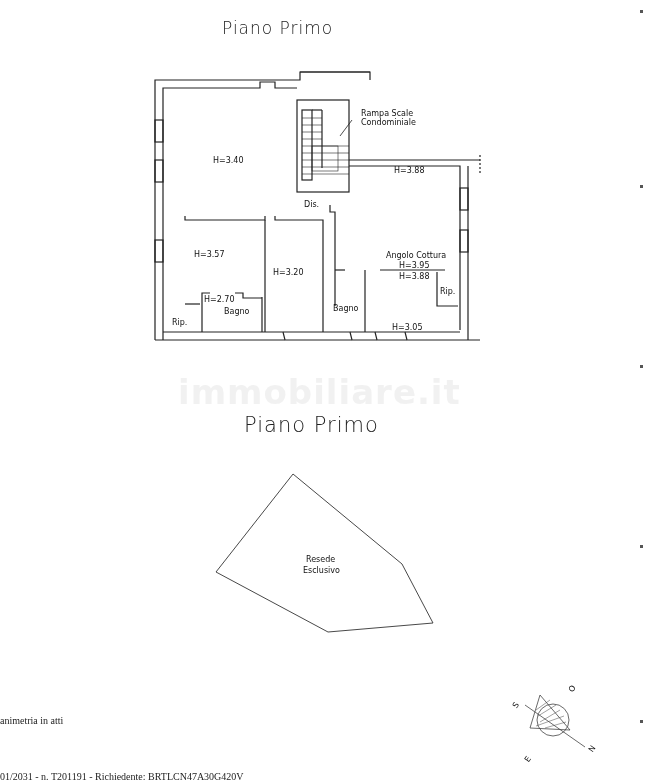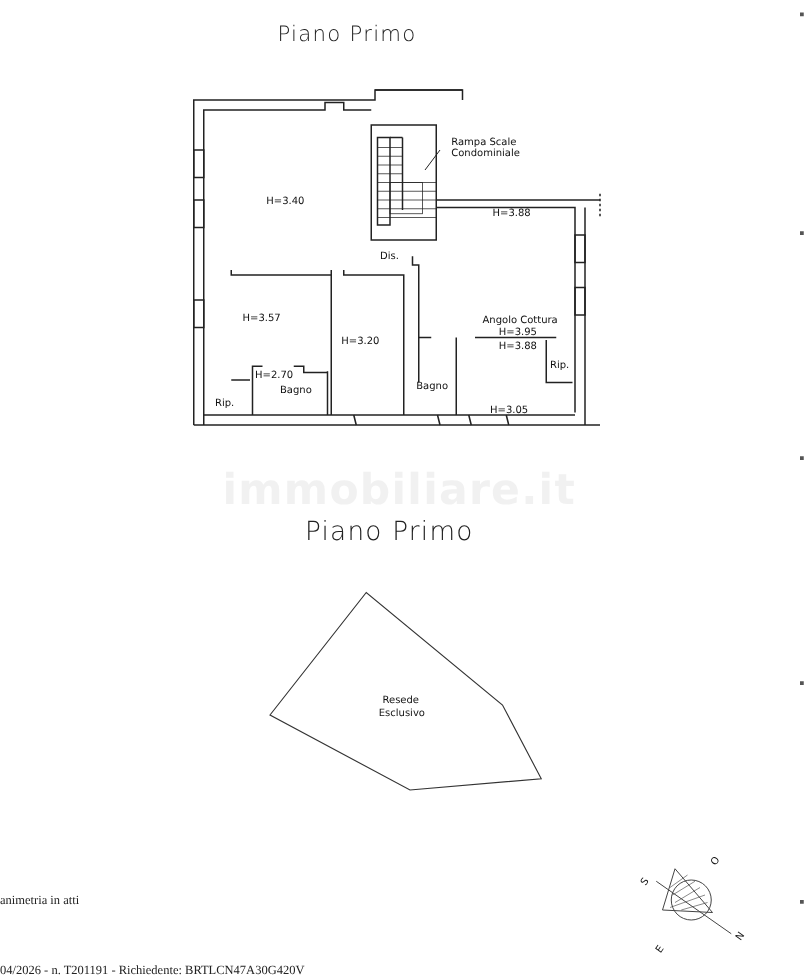--- a/index.html
+++ b/index.html
@@ -129,13 +129,13 @@
 
 <div id="title-terra" class="title">Piano Primo</div>
 
 <div class="tick" style="top:10px"></div>
 <div class="tick" style="top:185px"></div>
 <div class="tick" style="top:365px"></div>
 <div class="tick" style="top:545px"></div>
 <div class="tick" style="top:720px"></div>
 
 <div id="footer-1" class="footer">animetria in atti</div>
-<div id="footer-2" class="footer">04/2026 - n. T201191 - Richiedente: BRTLCN47A30G420V</div>
+<div id="footer-2" class="footer">01/2031 - n. T201191 - Richiedente: BRTLCN47A30G420V</div>
 
 </body></html>

